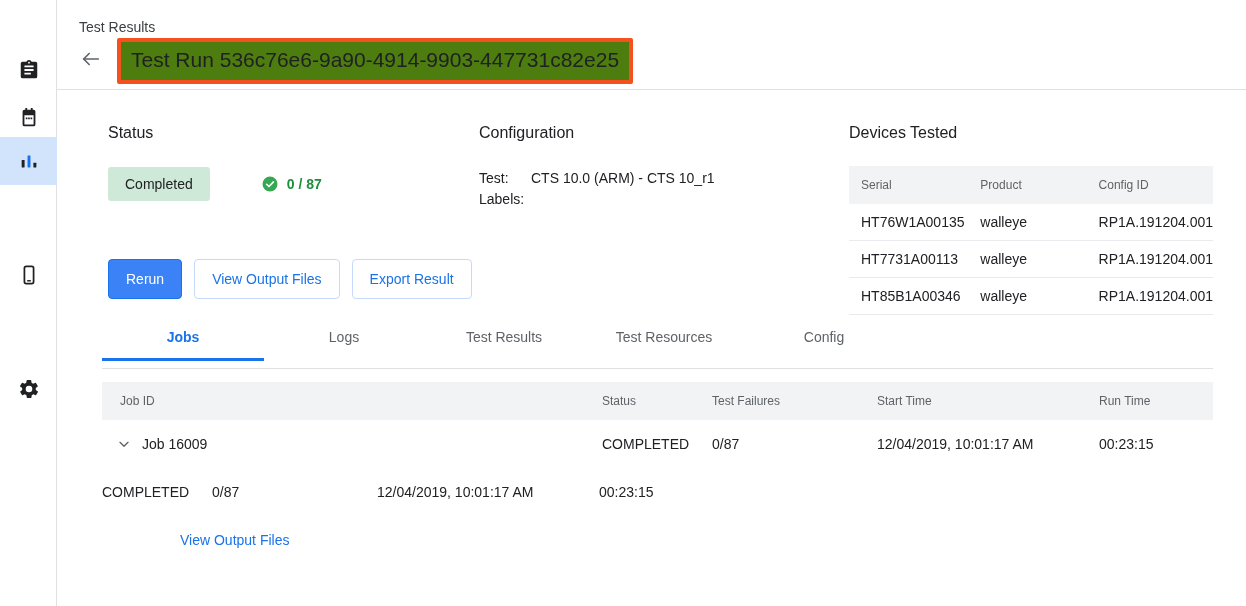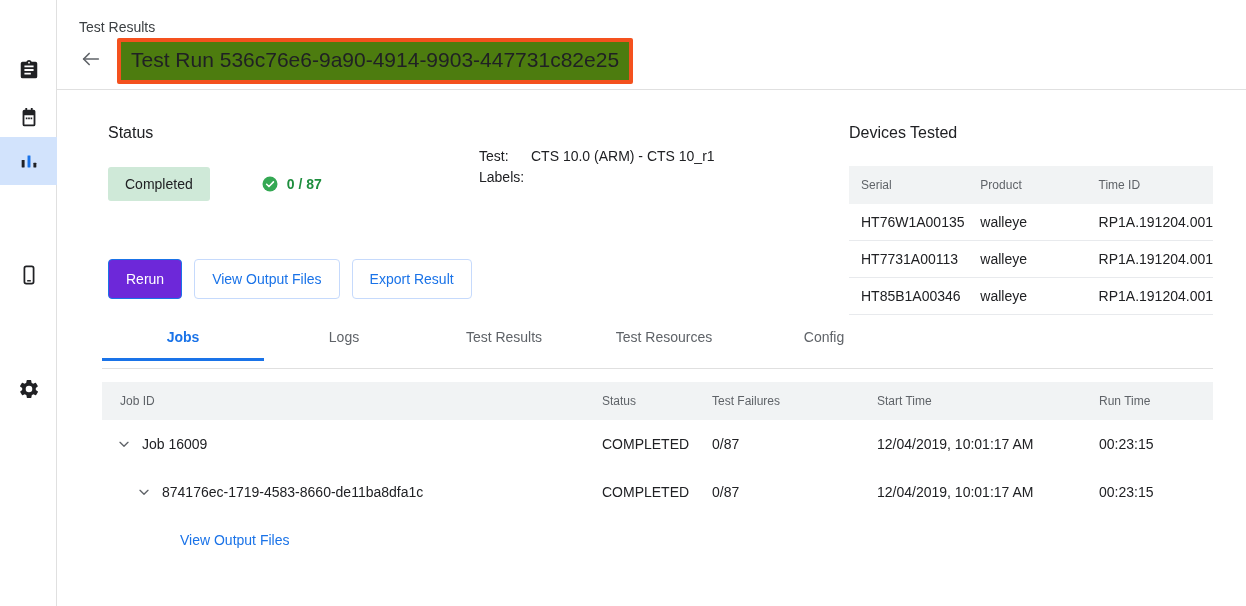--- a/index.html
+++ b/index.html
@@ -76,21 +76,21 @@
   }
   .count-wrap { display: flex; align-items: center; margin-left: 51px; }
   .check-icon { width: 18px; height: 18px; margin-right: 8px; flex: 0 0 18px; }
   .count-text { font-size: 14px; font-weight: bold; color: #1e8e3e; line-height: 18px; }
 
   .btn-row { display: flex; align-items: center; margin-top: 58px; }
   .btn {
     font-size: 14px; line-height: 18px; border-radius: 4px;
     padding: 10px 17px; cursor: pointer; white-space: nowrap;
   }
-  .btn-filled { background: #6d28d9; color: #ffffff; border: 1px solid #1a73e8; }
+  .btn-filled { background: #3b82f6; color: #ffffff; border: 1px solid #1a73e8; }
   .btn-outline { background: #ffffff; color: #1a73e8; border: 1px solid #c6dafc; margin-left: 12px; }
 
   .cfg-table { margin-top: 24px; font-size: 14px; color: #202124; line-height: 21px; }
   .cfg-row { display: flex; }
   .cfg-key { width: 52px; flex: 0 0 52px; color: #202124; }
   .cfg-val { color: #202124; }
 
   
   .dev-table { margin-top: 22px; width: 364px; border-collapse: collapse; }
   .dev-table th {
@@ -229,40 +229,41 @@
           </div>
         </div>
         <div class="btn-row">
           <div class="btn btn-filled">Rerun</div>
           <div class="btn btn-outline">View Output Files</div>
           <div class="btn btn-outline">Export Result</div>
         </div>
       </div>
 
       <div class="col-config">
+        <div class="col-title">Configuration</div>
         <div class="cfg-table">
           <div class="cfg-row">
             <div class="cfg-key">Test:</div>
             <div class="cfg-val">CTS 10.0 (ARM) - CTS 10_r1</div>
           </div>
           <div class="cfg-row">
             <div class="cfg-key">Labels:</div>
             <div class="cfg-val"></div>
           </div>
         </div>
       </div>
 
       <div class="col-devices">
         <div class="col-title">Devices Tested</div>
         <table class="dev-table">
           <thead>
             <tr>
               <th class="dev-c1">Serial</th>
               <th class="dev-c2">Product</th>
-              <th>Time ID</th>
+              <th>Config ID</th>
             </tr>
           </thead>
           <tbody>
             <tr>
               <td>HT76W1A00135</td>
               <td>walleye</td>
               <td>RP1A.191204.001</td>
             </tr>
             <tr>
               <td>HT7731A00113</td>
@@ -315,28 +316,20 @@
           </span>
           <span class="job-label">Job 16009</span>
         </div>
         <div class="c-status">COMPLETED</div>
         <div class="c-fail">0/87</div>
         <div class="c-start">12/04/2019, 10:01:17 AM</div>
         <div class="c-run">00:23:15</div>
       </div>
 
       <div class="jobs-row sub">
-        <div class="c-job indent-2">
-          <span class="chev">
-            <svg width="16" height="16" viewBox="0 0 24 24" fill="none" stroke="#5f6368" stroke-width="2" stroke-linecap="round" stroke-linejoin="round">
-              <polyline points="6,9.5 12,15.5 18,9.5"></polyline>
-            </svg>
-          </span>
-          <span class="job-label">874176ec-1719-4583-8660-de11ba8dfa1c</span>
-        </div>
         <div class="c-status">COMPLETED</div>
         <div class="c-fail">0/87</div>
         <div class="c-start">12/04/2019, 10:01:17 AM</div>
         <div class="c-run">00:23:15</div>
       </div>
 
       <div class="link-row">
         <span class="link">View Output Files</span>
       </div>
     </div>

